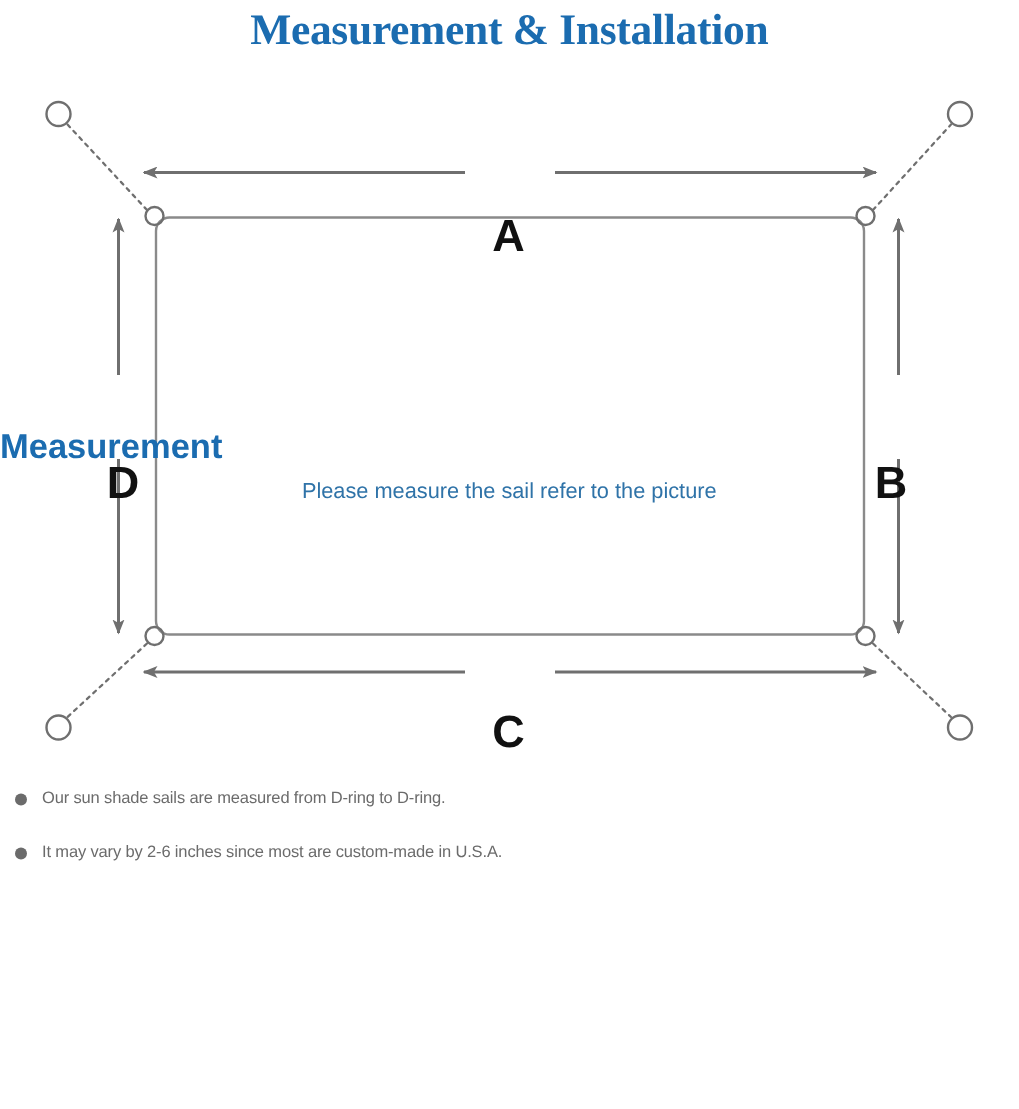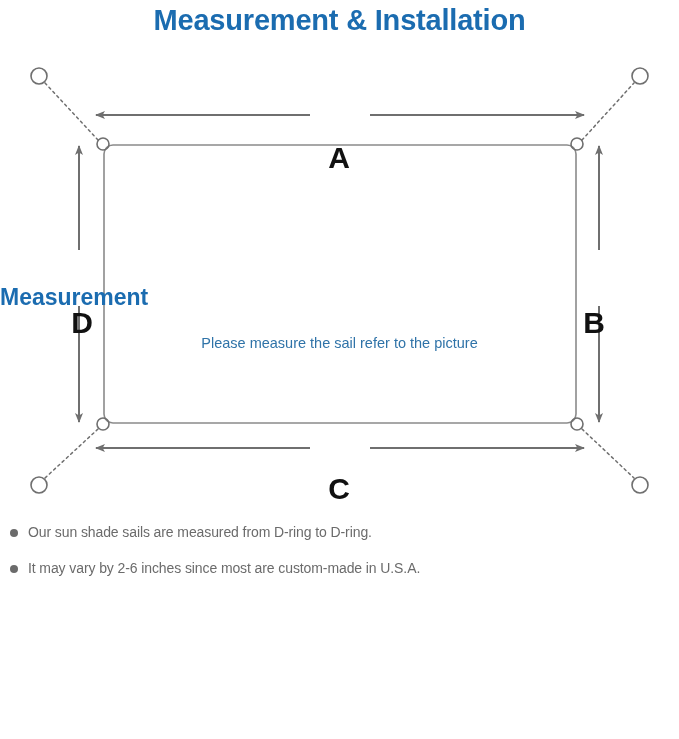--- a/index.html
+++ b/index.html
@@ -19,21 +19,21 @@
 
   
   .page-title {
     position: absolute;
     left: 0;
     top: 0;
     width: 679px;
     height: 44px;
     line-height: 40px;
     text-align: center;
-    font-family: Liberation Sans, sans-serif;
+    font-family: Liberation Serif, serif;
     font-weight: bold;
     font-size: 29px;
     letter-spacing: -0.2px;
     color: #1b6cb0;
     white-space: nowrap;
   }
 
   
   .diagram {
     position: absolute;
@@ -54,21 +54,21 @@
     width: 679px;
     font-family: "Liberation Sans", sans-serif;
     font-weight: bold;
     font-size: 23px;
     color: #1b6cb0;
     white-space: nowrap;
   }
   .measure-sub {
     position: absolute;
     left: 0;
-    top: 291px;
+    top: 276px;
     width: 679px;
     text-align: center;
     font-family: "Liberation Sans", sans-serif;
     font-size: 14.5px;
     color: #2f73a8;
     white-space: nowrap;
   }
 
   .dim-label {
     position: absolute;
@@ -89,21 +89,21 @@
     position: absolute;
     left: 0;
     top: 522px;
     width: 679px;
   }
   .note-item {
     position: relative;
     padding-left: 28px;
     margin-bottom: 15px;
     font-family: "Liberation Sans", sans-serif;
-    font-size: 14px;
+    font-size: 11px;
     line-height: 21px;
     color: #6b6b6b;
     letter-spacing: -0.1px;
   }
   .note-item .bullet {
     position: absolute;
     left: 10px;
     top: 7px;
     width: 8px;
     height: 8px;

